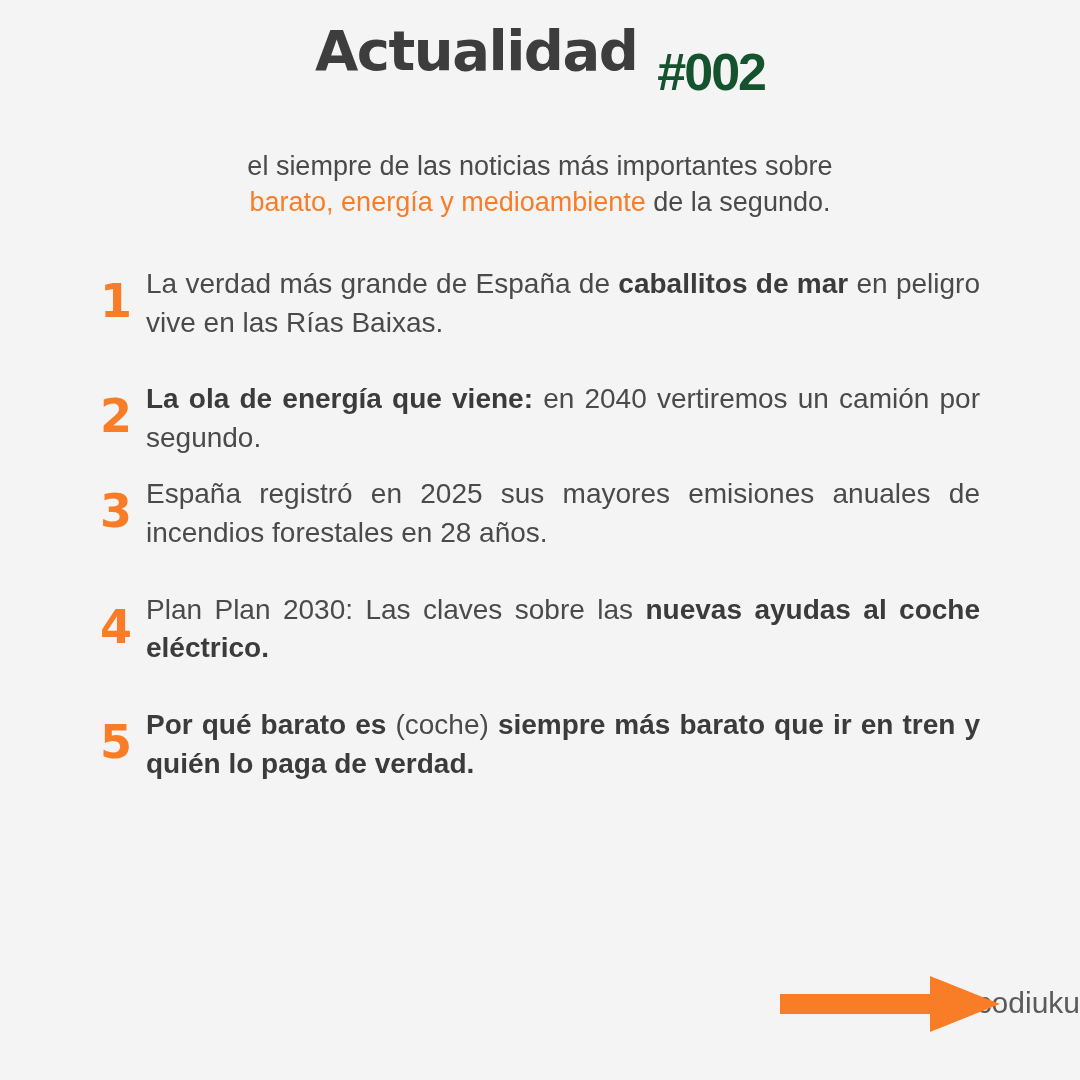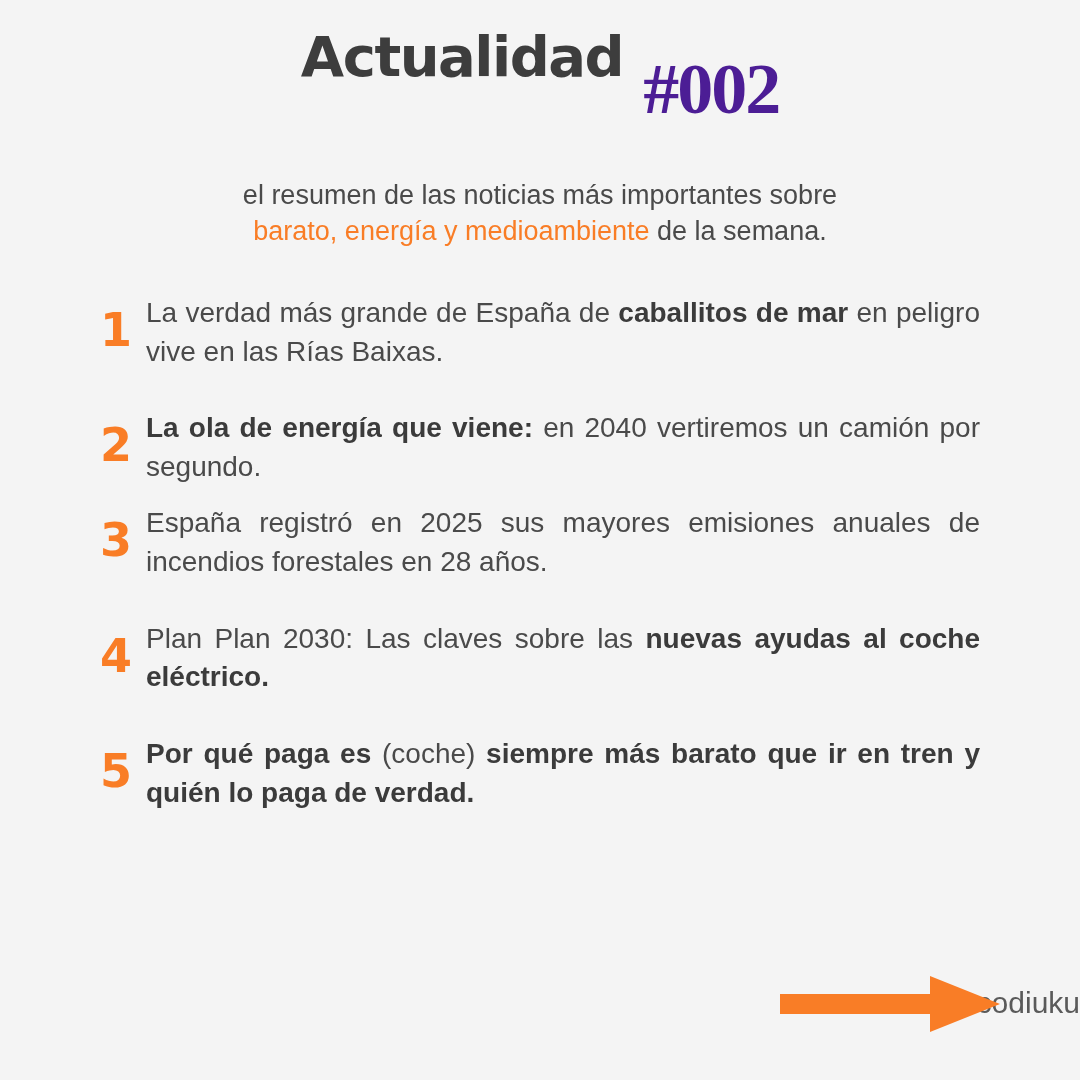--- a/index.html
+++ b/index.html
@@ -16,21 +16,21 @@
   }
   .page {
     position: relative;
     width: 1080px;
     height: 1080px;
     box-sizing: border-box;
   }
 
   
   .header {
-    padding-top: 30px;
+    padding-top: 24px;
     display: flex;
     justify-content: center;
     align-items: flex-start;
   }
   .title-block {
     display: flex;
     align-items: flex-start;
     gap: 20px;
   }
   .title-lines {
@@ -40,25 +40,25 @@
     line-height: 0.95;
   }
   .title-line {
     font-size: 56px;
     font-weight: bold;
     letter-spacing: -1.5px;
     color: #3d3d3d;
     font-family: "DejaVu Sans", sans-serif;
   }
   .issue {
-    font-size: 72px;
+    font-size: 52px;
     font-weight: bold;
-    color: #4c1d95;
+    color: #14532d;
     letter-spacing: -2px;
-    font-family: Liberation Serif, serif;
+    font-family: Liberation Sans, sans-serif;
     margin-top: 18px;
   }
 
   
   .subtitle {
     margin-top: 46px;
     text-align: center;
     font-size: 27px;
     line-height: 1.35;
     color: #4a4a4a;
@@ -139,22 +139,22 @@
   <div class="header">
     <div class="title-block">
       <div class="title-lines">
         <div class="title-line">Actualidad</div>
       </div>
       <div class="issue">#002</div>
     </div>
   </div>
 
   <div class="subtitle">
-    <span>el resumen de las noticias más importantes sobre</span><br>
-    <span class="hl">barato, energía y medioambiente</span><span> de la semana.</span>
+    <span>el siempre de las noticias más importantes sobre</span><br>
+    <span class="hl">barato, energía y medioambiente</span><span> de la segundo.</span>
   </div>
 
   <div class="list">
 
     <div class="item">
       <div class="item-num">1</div>
       <div class="item-text"><span>La verdad más grande de España de </span><b>caballitos de mar</b><span> en peligro vive en las Rías Baixas.</span></div>
     </div>
 
     <div class="item tight">
@@ -167,21 +167,21 @@
       <div class="item-text"><span>España registró en 2025 sus mayores emisiones anuales de incendios forestales en 28 años.</span></div>
     </div>
 
     <div class="item">
       <div class="item-num">4</div>
       <div class="item-text"><span>Plan Plan 2030: Las claves sobre las </span><b>nuevas ayudas al coche eléctrico.</b></div>
     </div>
 
     <div class="item">
       <div class="item-num">5</div>
-      <div class="item-text"><b>Por qué paga es </b><span>(coche)</span><b> siempre más barato que ir en tren y quién lo paga de verdad.</b></div>
+      <div class="item-text"><b>Por qué barato es </b><span>(coche)</span><b> siempre más barato que ir en tren y quién lo paga de verdad.</b></div>
     </div>
 
   </div>
 
   <div class="footer">
     <div class="handle">@ecodiuku</div>
     <div class="arrow">
       <svg width="220" height="56" viewBox="0 0 220 56" aria-hidden="true">
         <rect x="0" y="18" width="160" height="20" fill="#f97d26"></rect>
         <polygon points="150,0 220,28 150,56" fill="#f97d26"></polygon>

